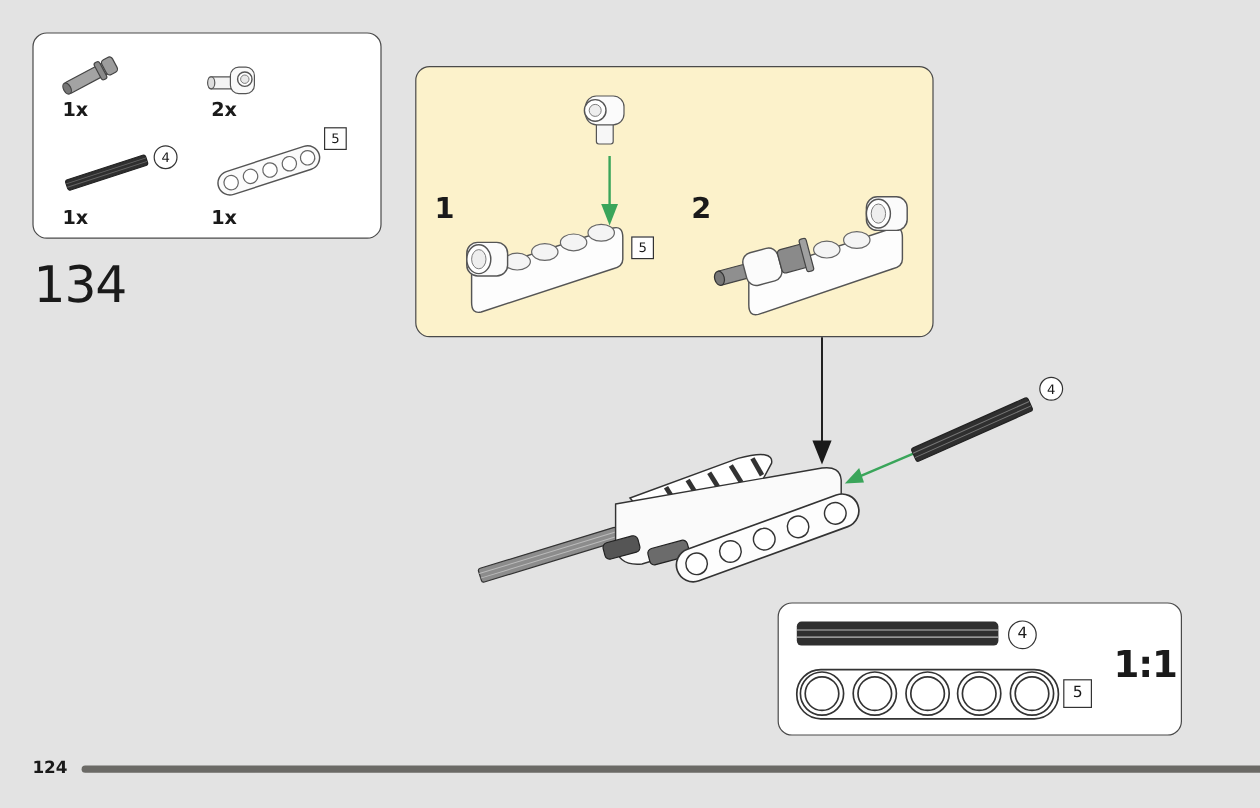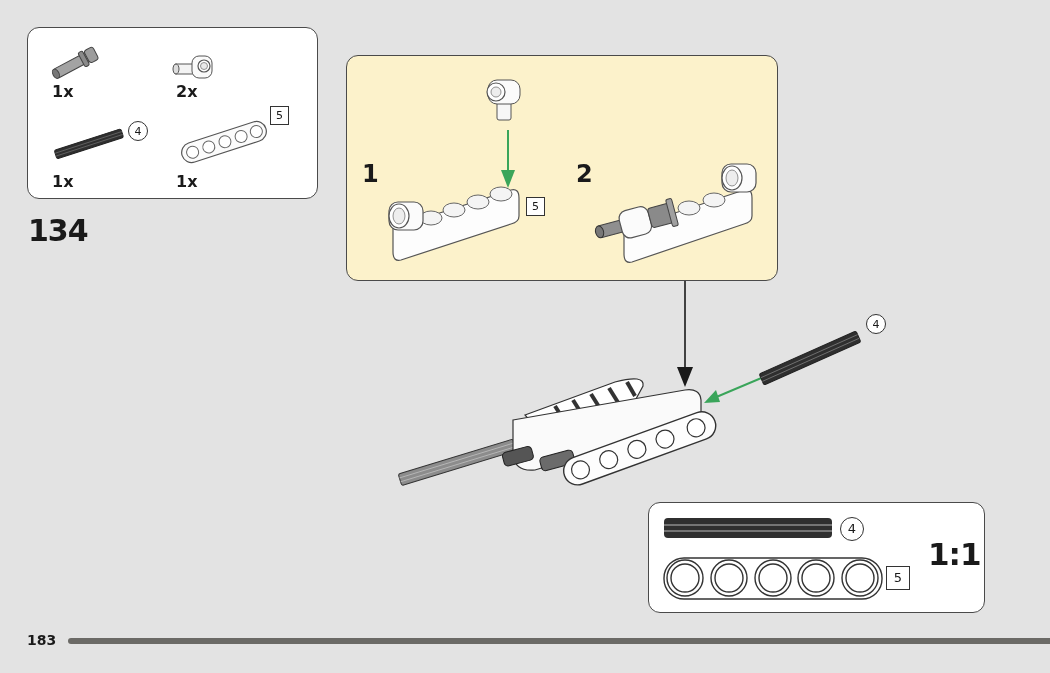--- a/index.html
+++ b/index.html
@@ -3,21 +3,21 @@
 <meta charset="utf-8">
 <style>
   html, body { margin:0; padding:0; }
   body { width:1050px; height:673px; background:#e3e3e3; position:relative; overflow:hidden;
          font-family:"DejaVu Sans", sans-serif; color:#1a1a1a; }
   .panel { position:absolute; box-sizing:border-box; border:1.6px solid #4a4a4a; border-radius:12px; }
   .parts-panel { left:27px; top:27px; width:291px; height:172px; background:#ffffff; }
   .sub-panel { left:346px; top:55px; width:432px; height:226px; background:#fcf2cb; }
   .scale-panel { left:648px; top:502px; width:337px; height:111px; background:#ffffff; }
   .qty { position:absolute; font-weight:bold; font-size:16px; }
-  .step-num { position:absolute; left:28px; top:213px; font-size:30px; font-weight:bold; letter-spacing:-1px; }
+  .step-num { position:absolute; left:28px; top:213px; font-size:42px; font-weight:normal; letter-spacing:-1px; }
   .sub-step { position:absolute; font-size:24px; font-weight:bold; }
   .circ-label { position:absolute; width:20px; height:20px; border:1.3px solid #333; border-radius:50%;
                 background:#fff; font-size:11px; text-align:center; line-height:20px; box-sizing:border-box; }
   .sq-label { position:absolute; width:19px; height:19px; border:1.3px solid #333; background:#fff;
               font-size:11px; text-align:center; line-height:17px; box-sizing:border-box; }
   .scale-text { position:absolute; left:928px; top:536px; font-size:31px; font-weight:bold; letter-spacing:-1px; }
   .page-num { position:absolute; left:27px; top:632px; font-size:14px; font-weight:bold; }
   .footer-bar { position:absolute; left:68px; top:638px; width:990px; height:6px; border-radius:3px; background:#6b6a66; }
   svg { position:absolute; overflow:visible; }
 </style>
@@ -182,14 +182,14 @@
       <circle cx="110" cy="21" r="14"></circle>
     <circle cx="153" cy="21" r="18"></circle>
       <circle cx="153" cy="21" r="14"></circle>
     <circle cx="197" cy="21" r="18"></circle>
       <circle cx="197" cy="21" r="14"></circle>
   </g>
 </svg>
 <div class="sq-label" style="left:886px;top:566px;width:24px;height:24px;line-height:22px;font-size:13px;">5</div>
 <div class="scale-text">1:1</div>
 
-<div class="page-num">183</div>
+<div class="page-num">124</div>
 <div class="footer-bar"></div>
 
 </body></html>

